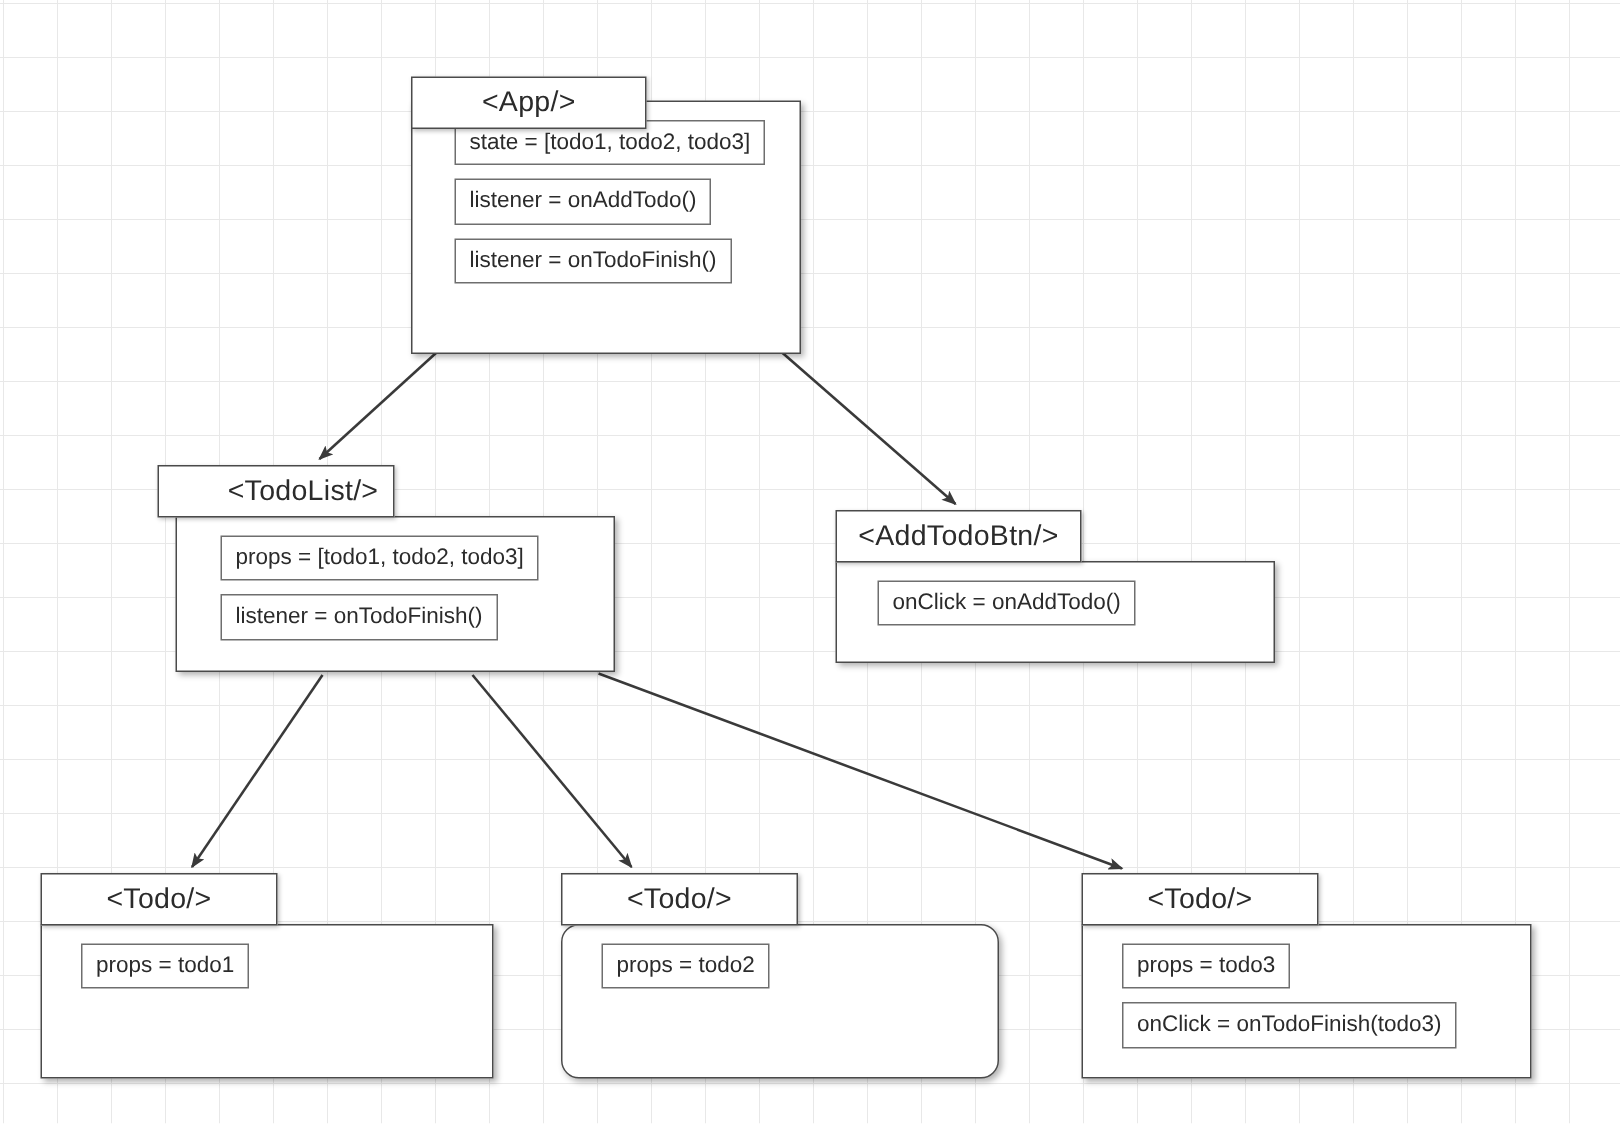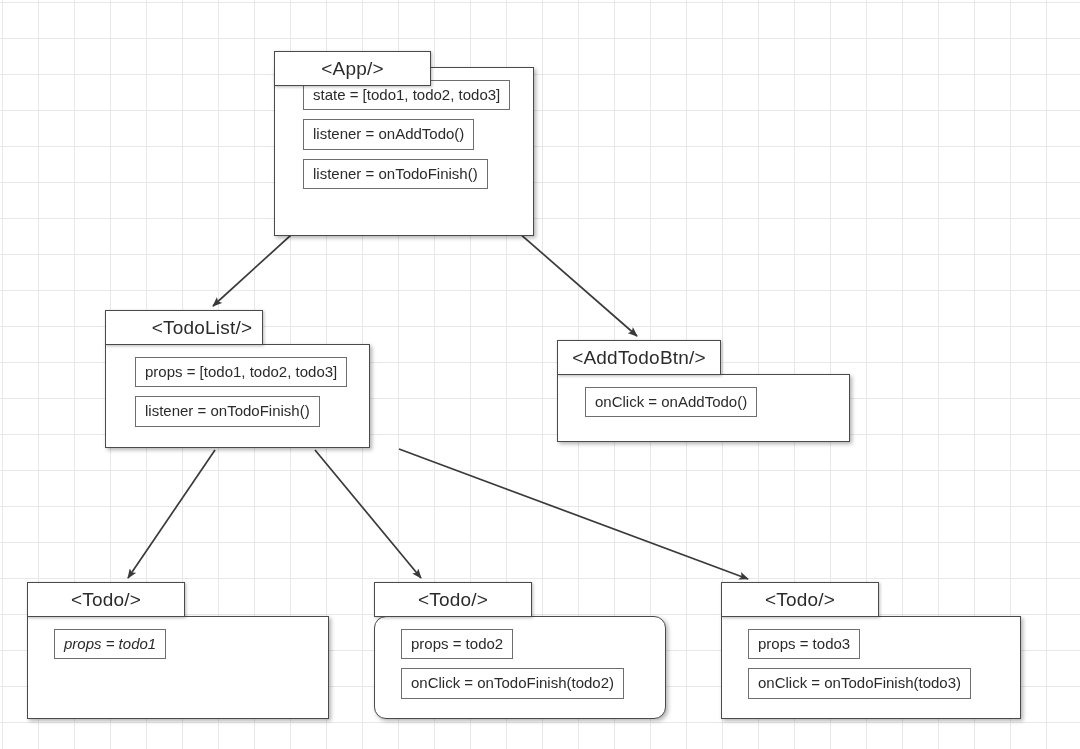--- a/index.html
+++ b/index.html
@@ -92,31 +92,31 @@
   }
 
   
   #node-app            { left: 274px; top: 33px;  }
   #node-app .node-tab  { width: 157px; height: 35px; margin-top: 18px; }
   #node-app .node-body { left: 0; top: 34px; width: 260px; height: 169px; }
   #node-app .node-fields { margin-left: 28px; }
 
   #node-todolist            { left: 105px; top: 310px; }
   #node-todolist .node-tab  { width: 158px; height: 35px; padding-left: 36px; }
-  #node-todolist .node-body { left: 0; top: 34px; width: 265px; height: 104px; }
+  #node-todolist .node-body { left: 12px; top: 34px; width: 293px; height: 104px; }
   #node-todolist .node-fields { margin-left: 29px; }
 
   #node-addtodobtn            { left: 557px; top: 340px; }
   #node-addtodobtn .node-tab  { width: 164px; height: 35px; }
   #node-addtodobtn .node-body { left: 0; top: 34px; width: 293px; height: 68px; text-align: center; }
   #node-addtodobtn .node-fields { margin-left: 27px; }
 
   #node-todo1            { left: 27px;  top: 582px; }
   #node-todo1 .node-tab  { width: 158px; height: 35px; }
-  #node-todo1 .node-body { left: 0; top: 34px; width: 302px; height: 103px; font-style: italic; }
+  #node-todo1 .node-body { left: 0; top: 34px; width: 302px; height: 103px; }
   #node-todo1 .node-fields { margin-left: 26px; }
 
   #node-todo2            { left: 374px; top: 582px; }
   #node-todo2 .node-tab  { width: 158px; height: 35px; }
   #node-todo2 .node-body { left: 0; top: 34px; width: 292px; height: 103px; border-radius: 12px; }
   #node-todo2 .node-fields { margin-left: 26px; }
 
   #node-todo3            { left: 721px; top: 582px; }
   #node-todo3 .node-tab  { width: 158px; height: 35px; }
   #node-todo3 .node-body { left: 0; top: 34px; width: 300px; height: 103px; }
@@ -187,21 +187,20 @@
     </div>
     <div class="node-tab">
       <span class="node-tab-label">&lt;Todo/&gt;</span>
     </div>
   </div>
 
   <div class="node" id="node-todo2">
     <div class="node-body">
       <div class="node-fields">
         <div class="field">props = todo2</div>
-        <div class="field">onClick = onTodoFinish(todo2)</div>
       </div>
     </div>
     <div class="node-tab">
       <span class="node-tab-label">&lt;Todo/&gt;</span>
     </div>
   </div>
 
   <div class="node" id="node-todo3">
     <div class="node-body">
       <div class="node-fields">

